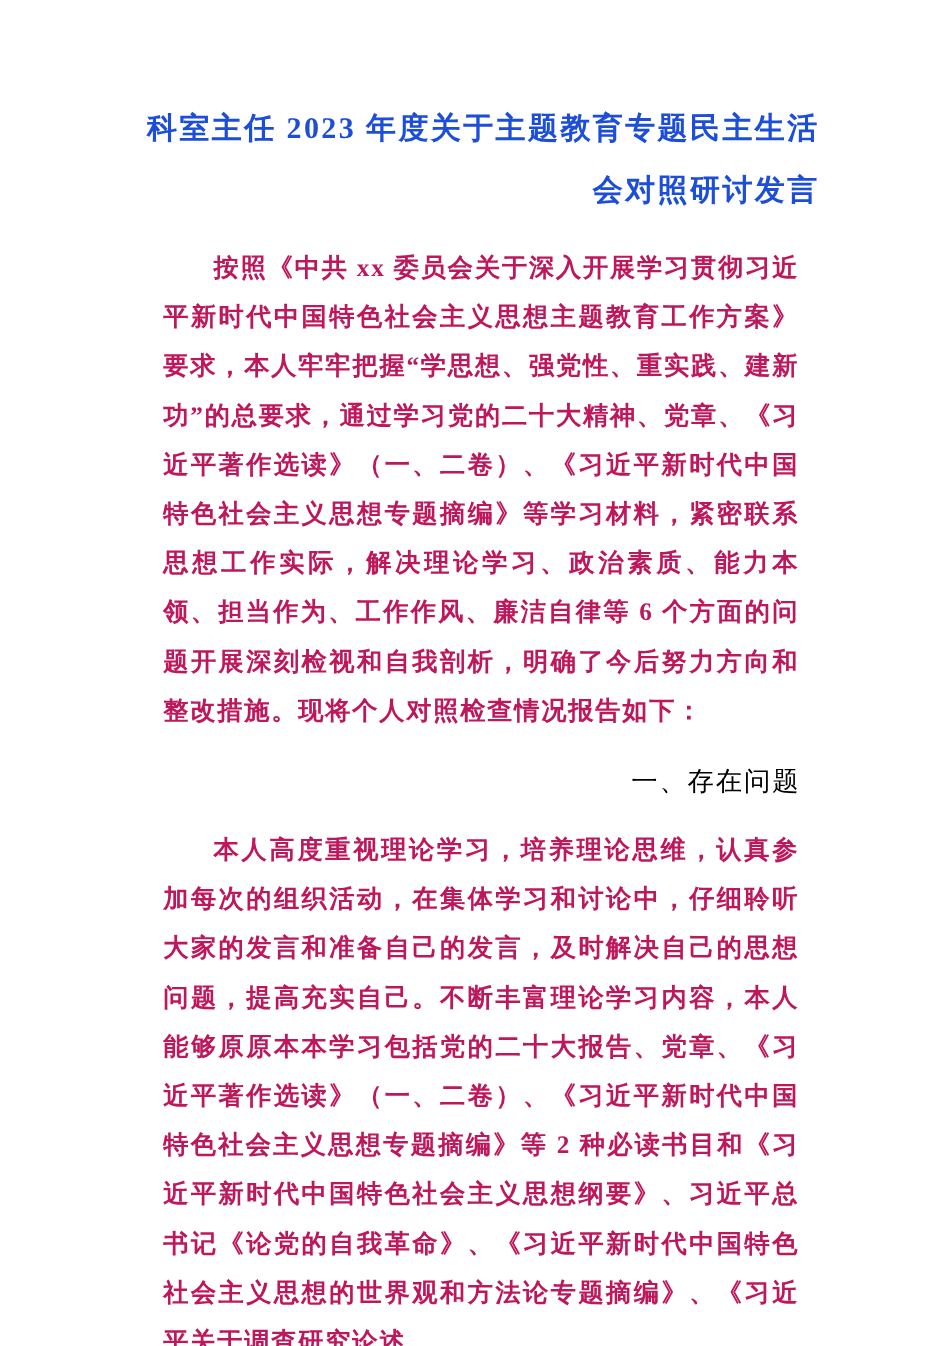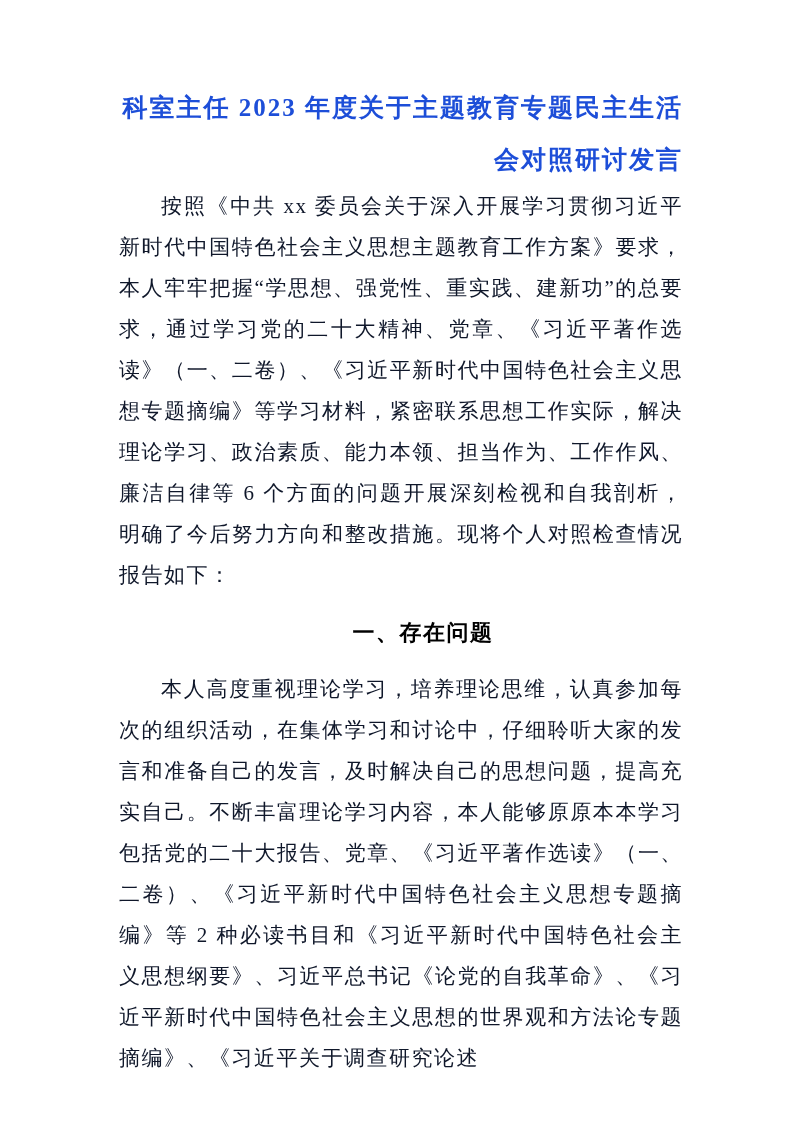--- a/index.html
+++ b/index.html
@@ -22,40 +22,40 @@
   .doc-title {
     margin: 0;
     font-size: 25px;
     font-weight: bold;
     line-height: 52px;
     text-align: right;
     letter-spacing: 2px;
     color: #1d4ed8;
   }
   .doc-para {
-    margin: 0;
+    margin: 17px;
     font-size: 21px;
-    font-weight: normal;
+    font-weight: bold;
     line-height: 41px;
     letter-spacing: 1.5px;
     text-align: justify;
     text-justify: inter-character;
     text-align-last: left;
     text-indent: 2em;
-    color: #0f172a;
+    color: #be185d;
     word-break: break-all;
   }
   .doc-heading-1, .doc-heading-2 {
     margin: 16px;
     font-size: 22px;
-    font-weight: bold;
+    font-weight: normal;
     line-height: 41px;
     letter-spacing: 1.5px;
     text-indent: 2em;
-    text-align: center;
+    text-align: right;
     color: #000000;
   }
 </style>
 </head>
 <body>
 
 <div class="doc-page">
   <h1 class="doc-title">科室主任 2023 年度关于主题教育专题民主生活会对照研讨发言</h1>
 
   <p class="doc-para">按照《中共 xx 委员会关于深入开展学习贯彻习近平新时代中国特色社会主义思想主题教育工作方案》要求，本人牢牢把握“学思想、强党性、重实践、建新功”的总要求，通过学习党的二十大精神、党章、《习近平著作选读》（一、二卷）、《习近平新时代中国特色社会主义思想专题摘编》等学习材料，紧密联系思想工作实际，解决理论学习、政治素质、能力本领、担当作为、工作作风、廉洁自律等 6 个方面的问题开展深刻检视和自我剖析，明确了今后努力方向和整改措施。现将个人对照检查情况报告如下：</p>

